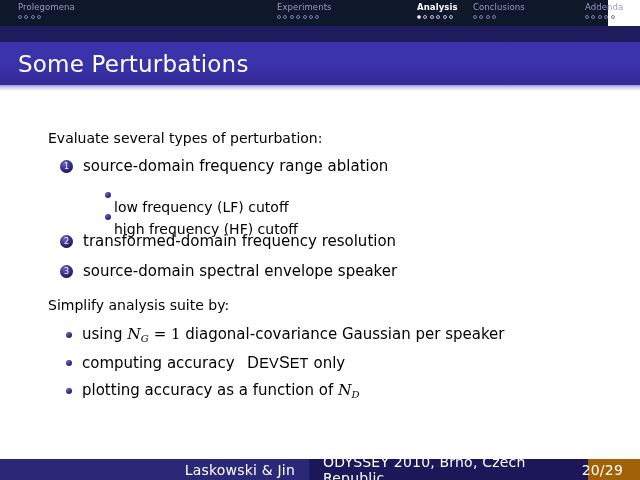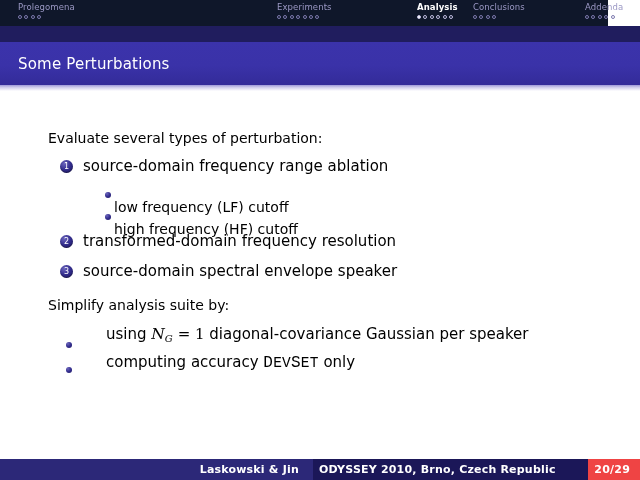--- a/index.html
+++ b/index.html
@@ -82,21 +82,21 @@
     left: 0; top: 42px;
     width: 640px;
     height: 43px;
     background: linear-gradient(to bottom, #3b33ab 0%, #3a32a8 55%, #332b99 100%);
     display: flex;
     align-items: center;
   }
   .title-text {
     margin-left: 18px;
     color: #ffffff;
-    font-size: 15px;
+    font-size: 23px;
     font-weight: normal;
     letter-spacing: 0.2px;
   }
   .title-fade {
     position: absolute;
     left: 0; top: 85px;
     width: 640px;
     height: 6px;
     background: linear-gradient(to bottom, #9d98d8 0%, #cfcdec 40%, #ffffff 100%);
   }
@@ -167,23 +167,22 @@
   }
   .sub-text {
     margin-left: 9px;
     font-size: 14px;
     line-height: 18px;
   }
 
   .bul-item {
     position: absolute;
     display: flex;
-    align-items: flex-end;
-    white-space: nowrap;
-    gap: 24px;
+    align-items: flex-start;
+    white-space: nowrap;
   }
   .bul-1 { left: 66px; top: 234px; }
   .bul-2 { left: 66px; top: 262px; }
   .bul-3 { left: 66px; top: 290px; }
   .bul-text {
     margin-left: 10px;
     font-size: 15px;
     line-height: 19px;
   }
   .bul-item .dot-bullet { margin-top: 7px; }
@@ -198,63 +197,64 @@
     font-size: 10px;
     font-style: italic;
     vertical-align: -3px;
   }
   .math-eq {
     font-family: "DejaVu Serif", serif;
     font-style: normal;
     font-size: 15px;
   }
   .smallcaps {
-    font-family: Liberation Mono, monospace;
+    font-family: Liberation Sans, sans-serif;
     font-size: 14.5px;
     letter-spacing: 0.2px;
+    margin-left: 8px;
   }
   .smallcaps .sc-big { font-size: 16px; }
 
   
   .footer {
     position: absolute;
     left: 0; top: 459px;
     width: 640px;
     height: 21px;
     display: flex;
-    font-size: 11px;
+    font-size: 14px;
     color: #ffffff;
-    font-weight: bold;
+    font-weight: normal;
   }
   .foot-left {
     width: 313px;
     background: #2c2878;
     display: flex;
     align-items: center;
     justify-content: flex-end;
     padding-right: 14px;
     box-sizing: border-box;
     letter-spacing: 0.2px;
   }
   .foot-mid {
     flex: 1 1 auto;
     background: #1b1758;
     display: flex;
     align-items: center;
-    padding-left: 6px;
+    padding-left: 14px;
     box-sizing: border-box;
     letter-spacing: 0.2px;
   }
   .foot-right {
     width: 52px;
-    background: #ef4444;
+    background: #a16207;
     display: flex;
     align-items: center;
     justify-content: flex-end;
-    padding-right: 10px;
+    padding-right: 17px;
     box-sizing: border-box;
     letter-spacing: 0.2px;
   }
 </style>
 </head>
 <body>
 
 <div class="slide">
 
   <div class="navbar" id="navbar">
@@ -363,20 +363,24 @@
     <div class="bul-item bul-1">
       <div class="dot-bullet"></div>
       <div class="bul-text"><span>using </span><span class="math"><span>N</span><sub>G</sub></span><span class="math-eq"> = 1</span><span> diagonal-covariance Gaussian per speaker</span></div>
     </div>
 
     <div class="bul-item bul-2">
       <div class="dot-bullet"></div>
       <div class="bul-text"><span>computing accuracy </span><span class="smallcaps"><span class="sc-big">D</span><span>EV</span><span class="sc-big">S</span><span>ET</span></span><span> only</span></div>
     </div>
 
+    <div class="bul-item bul-3">
+      <div class="dot-bullet"></div>
+      <div class="bul-text"><span>plotting accuracy as a function of </span><span class="math"><span>N</span><sub>D</sub></span></div>
+    </div>
 
   </div>
 
   <div class="footer">
     <div class="foot-left">Laskowski &amp; Jin</div>
     <div class="foot-mid">ODYSSEY 2010, Brno, Czech Republic</div>
     <div class="foot-right">20/29</div>
   </div>
 
 </div>

